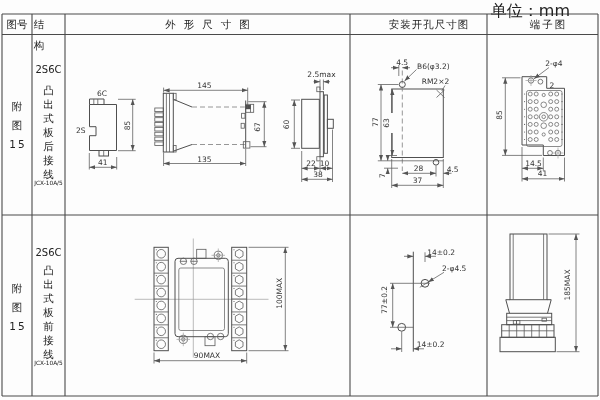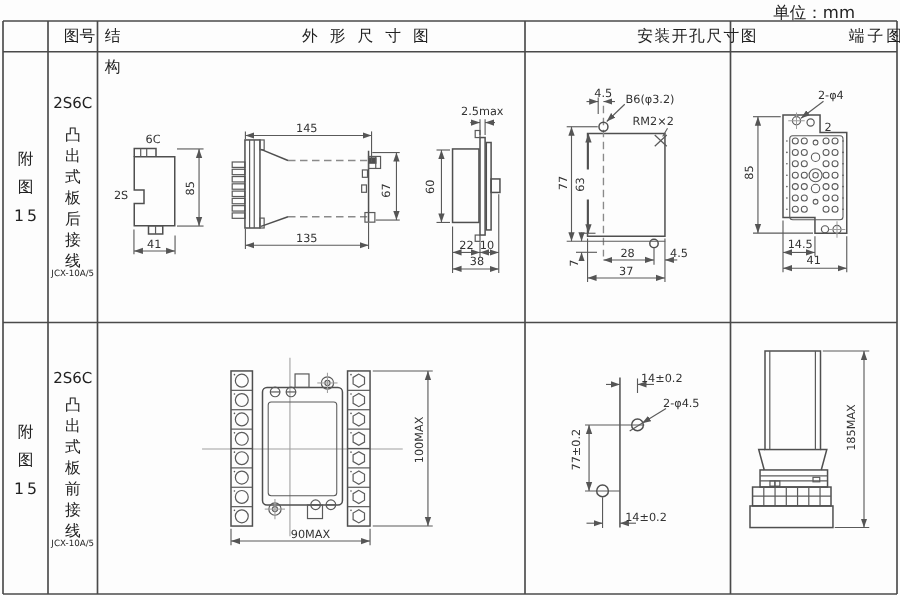--- a/index.html
+++ b/index.html
@@ -9,21 +9,21 @@
   .o{fill:none;stroke:#4f4f4f;stroke-width:1;}
   .o8{fill:none;stroke:#5a5a5a;stroke-width:0.8;}
   .o7{fill:none;stroke:#5a5a5a;stroke-width:0.7;}
   .of{fill:#4f4f4f;stroke:none;}
   .d{fill:none;stroke:#5a5a5a;stroke-width:0.75;}
   .dsh{fill:none;stroke:#8a8a8a;stroke-width:0.9;stroke-dasharray:5 3;}
   .cl{fill:none;stroke:#9f9f9f;stroke-width:0.7;}
   .tb{stroke:#4a4a4a;stroke-width:1.1;}
   text{font-family:"DejaVu Sans",sans-serif;font-size:7.5px;fill:#333;}
   .ht{position:absolute;color:#222;font-weight:500;}
-  .hdr{top:14px;height:20.5px;line-height:20.5px;text-align:center;font-size:10.5px;padding-left:36px;}
+  .hdr{top:14px;height:20.5px;line-height:20.5px;text-align:center;font-size:10.5px;}
   .vstack{display:flex;flex-direction:column;align-items:center;text-align:center;}
   .vstack span{display:block;}
 </style>
 </head>
 <body>
 
 <div id="stage">
 
 <svg width="600" height="400" viewBox="0 0 600 400">
   <defs>
@@ -373,21 +373,21 @@
           <line x1="546.7" y1="324.7" x2="546.7" y2="337.3" class="o8"></line>
         </g>
     <rect class="o" x="500" y="337.3" width="55.3" height="14.4"></rect>
     <line class="d" x1="548.5" y1="234" x2="579.5" y2="234"></line>
     <line class="d" x1="556.5" y1="351.7" x2="579.5" y2="351.7"></line>
     <line class="d" x1="576" y1="234" x2="576" y2="351.7" marker-start="url(#ar)" marker-end="url(#ar)"></line>
     <text transform="translate(569.8,285) rotate(-90)" text-anchor="middle" font-size="7">185MAX</text>
   </g>
 </svg>
 
-<div class="ht" style="left:470px;top:1px;width:100px;text-align:right;font-size:11px;">单位：mm</div>
+<div class="ht" style="left:470px;top:1px;width:100px;text-align:right;font-size:16px;">单位：mm</div>
 <div class="ht hdr" style="left:2px;width:30px;">图号</div>
 <div class="ht hdr" style="left:32px;width:14px;">结构</div>
 <div class="ht hdr" style="left:65px;width:285px;letter-spacing:8px;text-indent:8px;">外形尺寸图</div>
 <div class="ht hdr" style="left:360px;width:137px;letter-spacing:1px;text-indent:1px;">安装开孔尺寸图</div>
 <div class="ht hdr" style="left:487px;width:121px;letter-spacing:2px;text-indent:2px;">端子图</div>
 
 <div class="ht vstack" style="left:2px;top:97px;width:30px;font-size:10.5px;">
   <span style="line-height:19px;">附</span>
   <span style="line-height:19px;">图</span>
   <span style="line-height:19px;letter-spacing:2px;text-indent:2px;">15</span>

